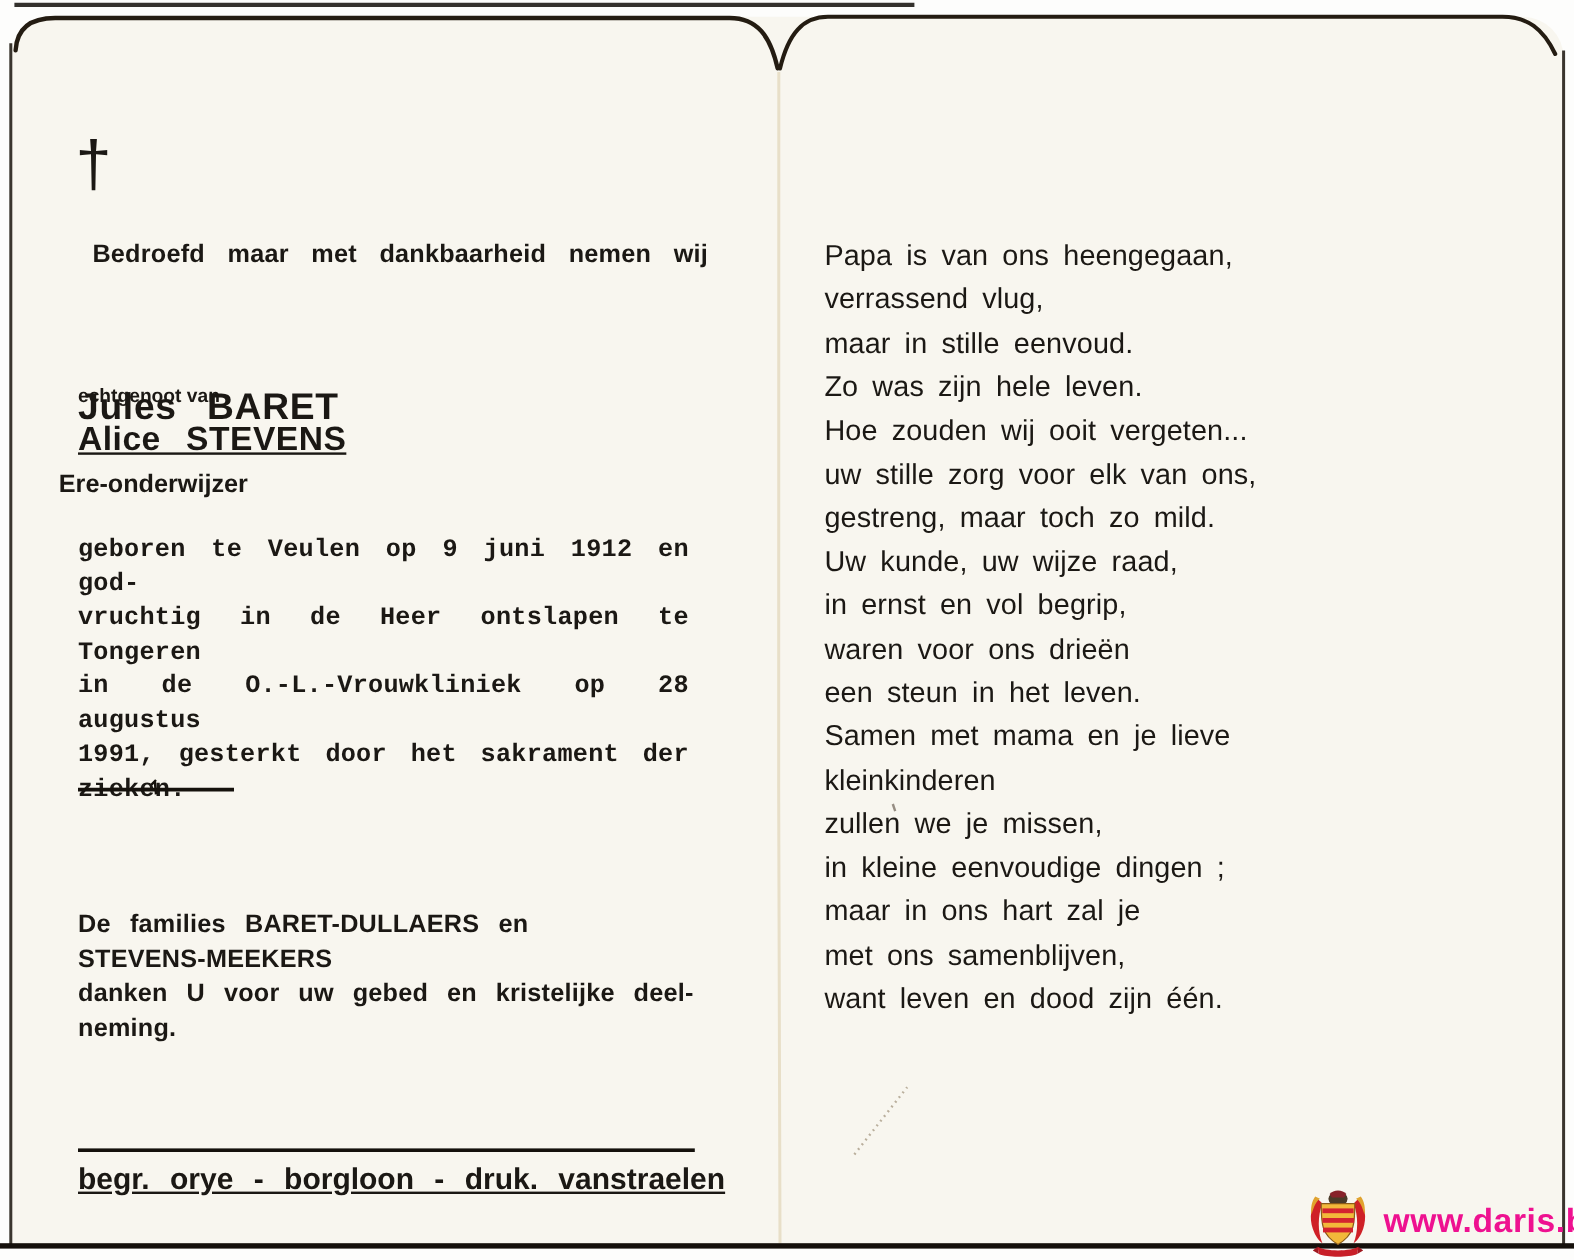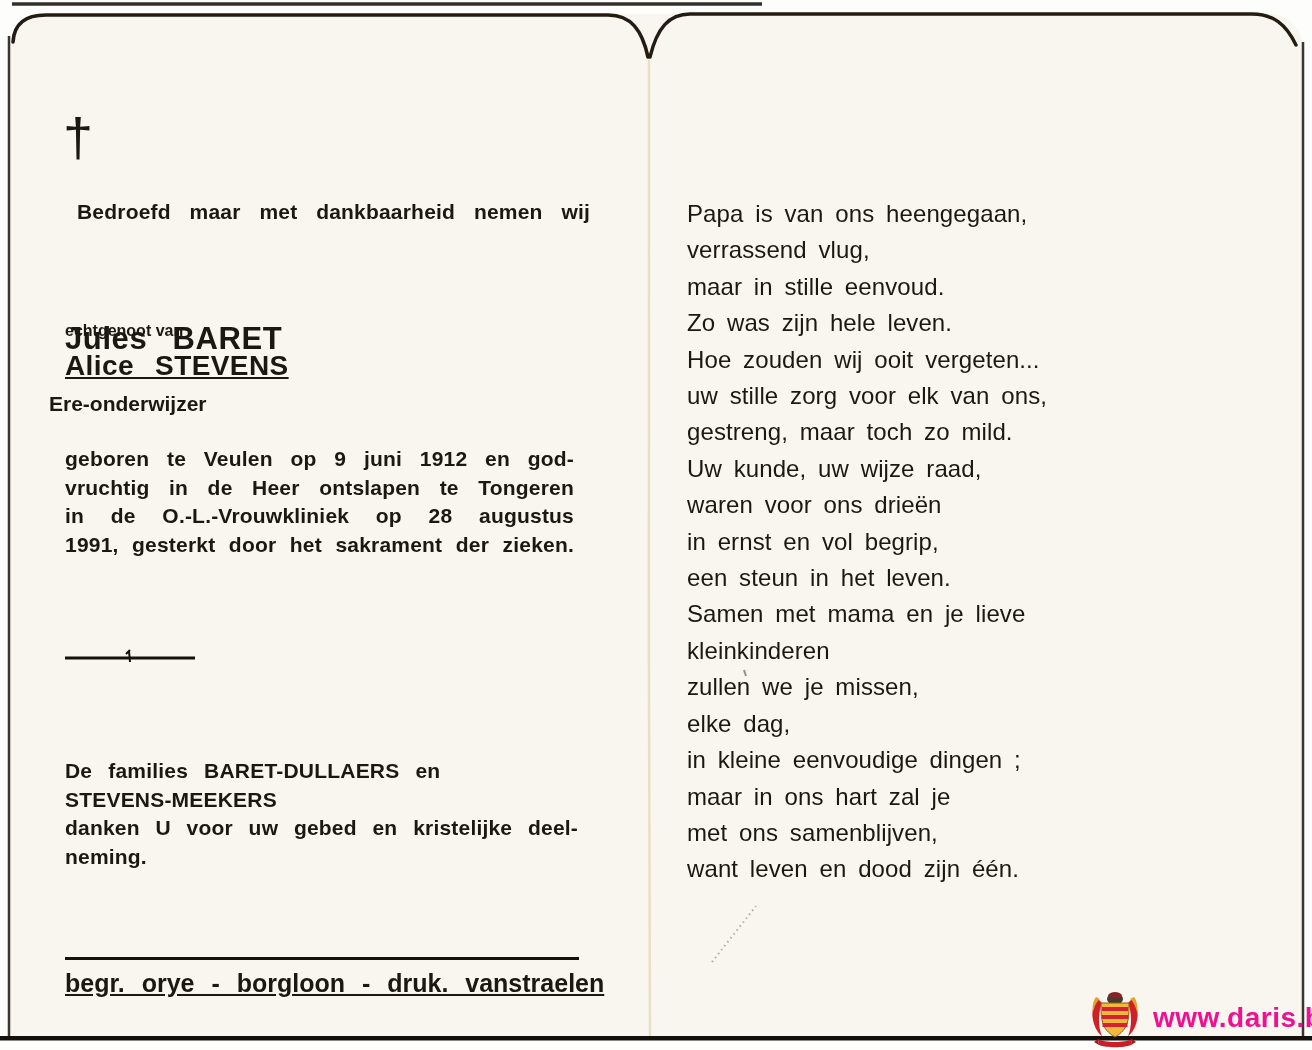--- a/index.html
+++ b/index.html
@@ -33,21 +33,21 @@
   .cross {
     left: 63px; top: 110px;
     font-size: 54px; font-weight: 400; line-height: 1;
   }
   .lp {
     left: 65px; width: 513px;
     font-weight: 700; font-size: 21px; line-height: 30px;
     word-spacing: 5px; letter-spacing: 0.2px;
   }
   .intro  { top: 197px; margin-left: 12px; }
-  .life   { top: 445px; width: 509px; line-height: 28.5px; }
+  .life   { top: 445px; width: 509px; line-height: 28.5px; font-family: Liberation Mono, monospace; }
   .family { top: 757px; line-height: 28.5px; }
   .jline  { text-align: justify; text-align-last: justify; }
   .wide   { word-spacing: 10px; }
   .deceased-name {
     left: 65px; top: 277px;
     font-weight: 700; font-size: 31px;
     word-spacing: 16px; letter-spacing: 0.6px; margin-top: 44px;
   }
   .relation { left: 65px; top: 322px; font-weight: 700; font-size: 16px; }
   .spouse-name {
@@ -159,28 +159,27 @@
   <div class="txt poem">
     <div class="pline">Papa is van ons heengegaan,</div>
     <div class="pline">verrassend vlug,</div>
     <div class="pline">maar in stille eenvoud.</div>
     <div class="pline">Zo was zijn hele leven.</div>
 
     <div class="pline gap">Hoe zouden wij ooit vergeten...</div>
     <div class="pline">uw stille zorg voor elk van ons,</div>
     <div class="pline">gestreng, maar toch zo mild.</div>
     <div class="pline">Uw kunde, uw wijze raad,</div>
+    <div class="pline">in ernst en vol begrip,</div>
     <div class="pline">waren voor ons drieën</div>
-    <div class="pline">in ernst en vol begrip,</div>
     <div class="pline">een steun in het leven.</div>
 
     <div class="pline gap">Samen met mama en je lieve</div>
     <div class="pline align-right">kleinkinderen</div>
     <div class="pline">zullen we je missen,</div>
-    <div class="pline">elke dag,</div>
     <div class="pline">in kleine eenvoudige dingen ;</div>
     <div class="pline">maar in ons hart zal je</div>
     <div class="pline">met ons samenblijven,</div>
     <div class="pline">want leven en dood zijn één.</div>
   </div>
 
   <div class="watermark">
     <svg class="crest" viewBox="0 0 50 57" xmlns="http://www.w3.org/2000/svg">
 
       <path d="M8,8 C2,14 1,24 4,33 C6,39 9,43 12,45 C8,36 8,22 12,12 Z" fill="#cf2027"></path>

